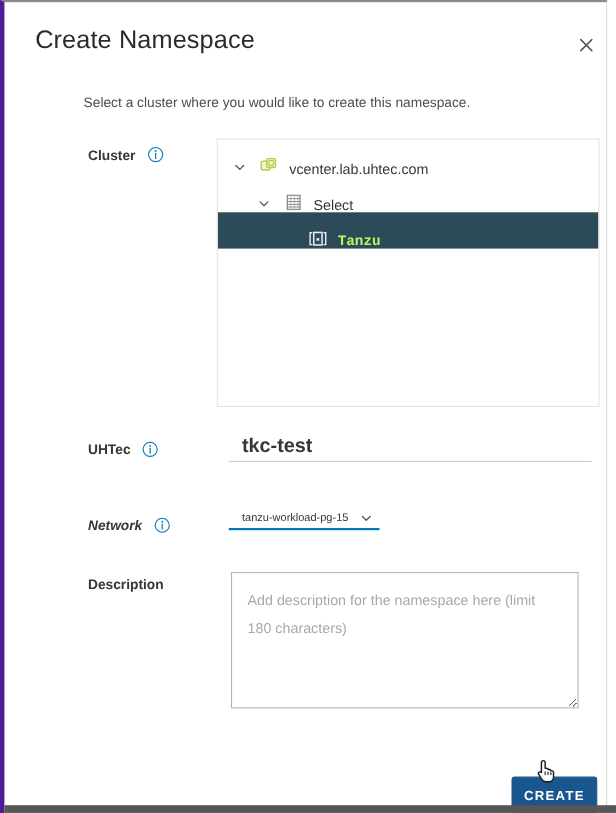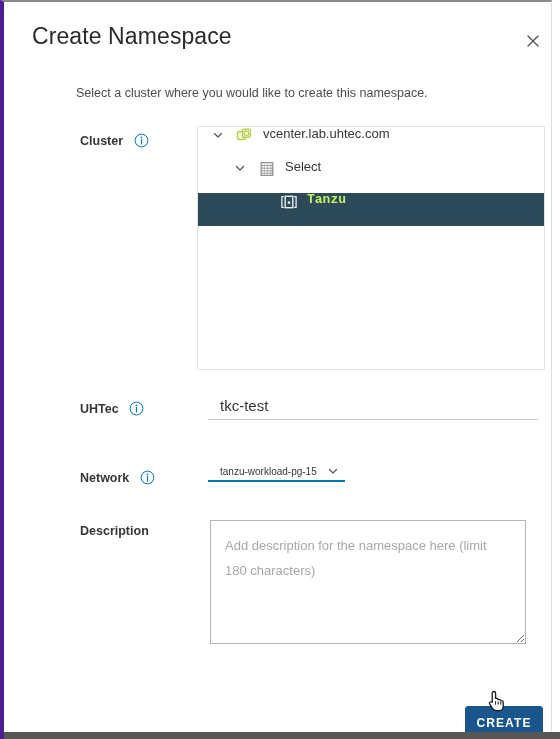--- a/index.html
+++ b/index.html
@@ -110,21 +110,21 @@
     height: 244px;
     box-sizing: border-box;
     border: 1px solid #e3e3e3;
     background: #ffffff;
     overflow: hidden;
   }
   .tree-row {
     position: relative;
     height: 33px;
     display: flex;
-    align-items: flex-start;
+    align-items: flex-end;
     cursor: pointer;
     font-size: 13px;
     color: #363636;
     white-space: nowrap;
   }
   .tree-row.level-0 { padding-left: 12px; }
   .tree-row.level-1 { padding-left: 34px; }
   .tree-row.level-2 { padding-left: 56px; }
   .tree-row.selected {
     background: #2c4a57;
@@ -157,26 +157,27 @@
   }
   .node-icon svg { display: block; }
   .node-label { line-height: 1; }
 
   
   .text-input {
     position: absolute;
     box-sizing: border-box;
     padding: 0 0 4px 12px;
     font-family: "Liberation Sans", sans-serif;
-    font-size: 15px;
+    font-size: 18px;
     color: #363636;
     background: transparent;
     border: none;
     border-bottom: 1px solid #cccccc;
     outline: none;
+    font-weight: bold;
   }
 
   
   .select-wrap {
     position: absolute;
     border-bottom: 2px solid #0079b8;
     padding-bottom: 3px;
     display: flex;
     align-items: center;
     cursor: pointer;
@@ -343,21 +344,21 @@
       <span class="info-icon">
         <svg width="15" height="15" viewBox="0 0 15 15">
           <circle cx="7.5" cy="7.5" r="6.4" fill="none" stroke="#0079b8" stroke-width="1"></circle>
           <circle cx="7.5" cy="4.3" r="0.85" fill="#0079b8"></circle>
           <path d="M7.5 6.4 L7.5 11" stroke="#0079b8" stroke-width="1.1" stroke-linecap="round"></path>
         </svg>
       </span>
     </div>
     <input class="text-input" style="left: 160px; top: 322px; width: 330px; height: 24px;" value="tkc-test">
 
-    <div class="field-label" style="left:32px; top:396px;">
+    <div class="field-label" style="left:32px; top:396px;font-style:italic;">
       <span>Network</span>
       <span class="info-icon">
         <svg width="15" height="15" viewBox="0 0 15 15">
           <circle cx="7.5" cy="7.5" r="6.4" fill="none" stroke="#0079b8" stroke-width="1"></circle>
           <circle cx="7.5" cy="4.3" r="0.85" fill="#0079b8"></circle>
           <path d="M7.5 6.4 L7.5 11" stroke="#0079b8" stroke-width="1.1" stroke-linecap="round"></path>
         </svg>
       </span>
     </div>
     <div class="select-wrap" style="left:160px; top:391px;">

